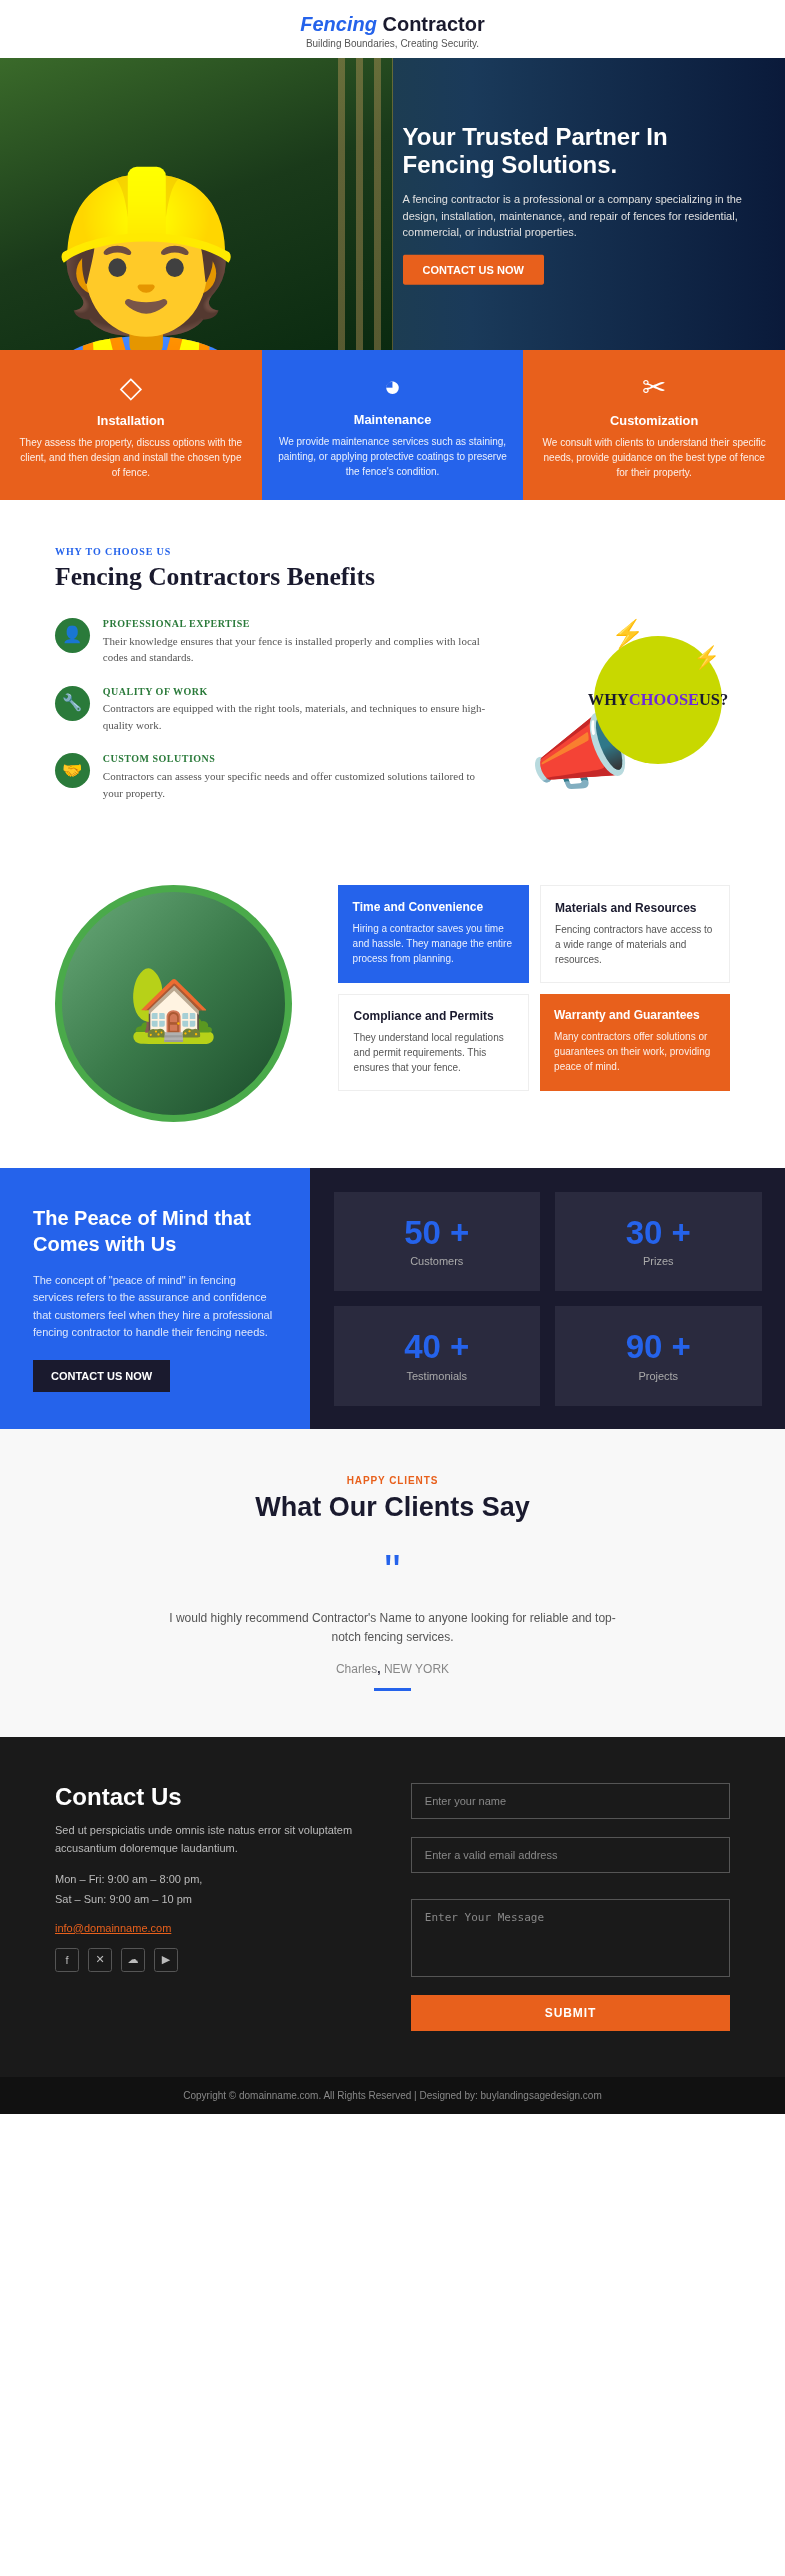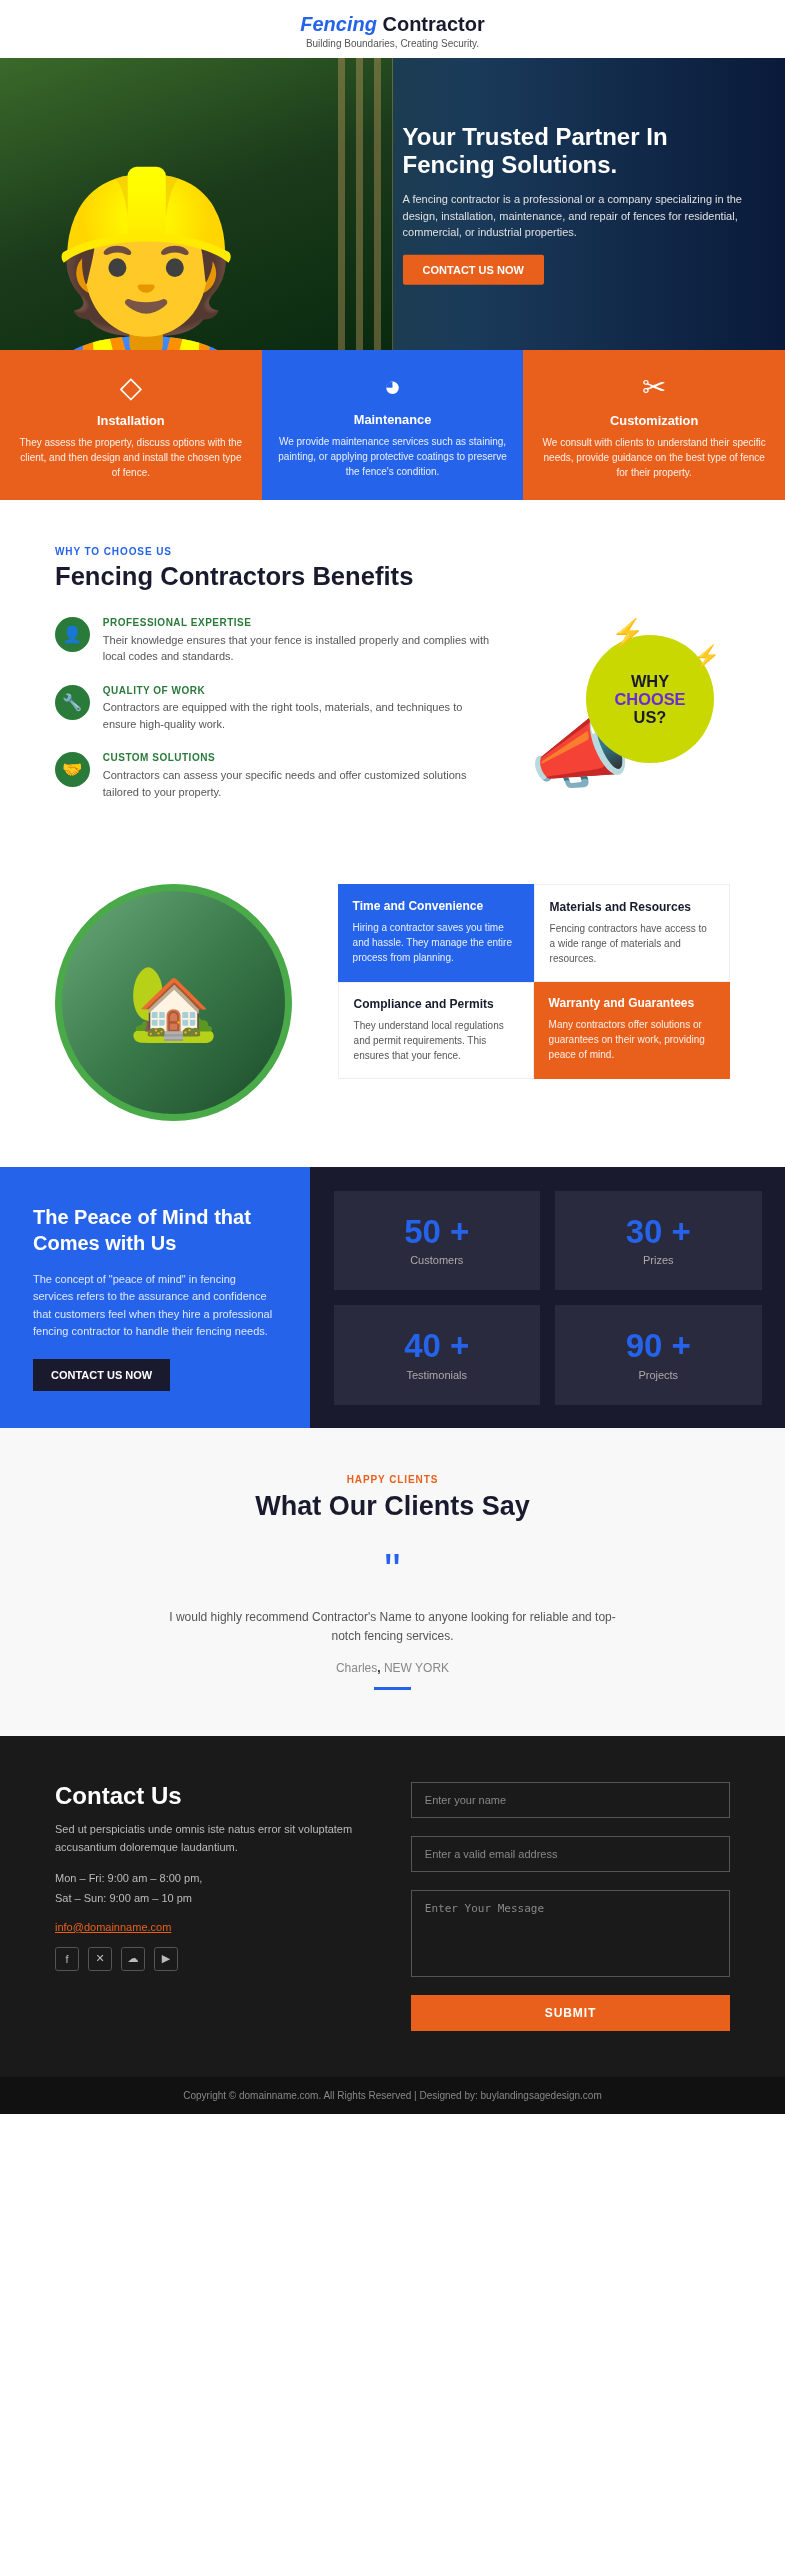--- a/index.html
+++ b/index.html
@@ -20,37 +20,37 @@
     .service-cards { display: flex; justify-content: center; gap: 0; background: #1a1a2e; }
     .service-card { flex: 1; padding: 20px 16.4px; text-align: center; color: #fff; }
     .service-card.orange { background: #e8601c; }
     .service-card.blue { background: #2563eb; }
     .service-card.orange2 { background: #e8601c; }
     .service-card .icon { font-size: 29px; margin-bottom: 9px; }
     .service-card h3 { font-size: 12.8px; font-weight: bold; margin-bottom: 7.3px; }
     .service-card p { font-size: 10px; line-height: 1.5; color: rgba(255,255,255,0.9); }
 
     
-    .why-section { padding: 46px 55px; background: #fff; }
+    .why-section { padding: 46px 55px; background: #fff; font-family: Liberation Serif, serif; }
     .why-subtitle { color: #2563eb; font-size: 10px; font-weight: bold; letter-spacing: 0.9px; text-transform: uppercase; margin-bottom: 5.5px; }
     .why-title { font-size: 25.6px; font-weight: bold; color: #1a1a2e; margin-bottom: 25.6px; }
     .why-content { display: flex; gap: 37px; align-items: flex-start; }
     .why-benefits { flex: 1; }
     .benefit-item { display: flex; gap: 12.8px; margin-bottom: 20px; align-items: flex-start; }
     .benefit-icon { width: 35px; height: 35px; flex-shrink: 0; background: #e8601c; border-radius: 50%; display: flex; align-items: center; justify-content: center; color: #fff; font-size: 16.4px; }
     .benefit-title { color: #2a7a3a; font-size: 10px; font-weight: bold; text-transform: uppercase; letter-spacing: 0.5px; margin-bottom: 3.7px; }
     .benefit-desc { font-size: 11px; color: #555; line-height: 1.5; }
     .why-graphic { width: 201px; flex-shrink: 0; display: flex; align-items: center; justify-content: center; }
     .megaphone-graphic { width: 183px; height: 183px; position: relative; }
 
     
     .benefits-section { padding: 46px 55px; background: #fff; display: flex; gap: 27px; align-items: flex-start; }
     .benefits-image { width: 256px; flex-shrink: 0; }
     .circle-image { width: 256px; height: 256px; border-radius: 50%; background: linear-gradient(135deg, #5a9a6a, #2a6a3a, #1a4a2a); border: 7.3px solid #4a8a3a; overflow: hidden; display: flex; align-items: center; justify-content: center; font-size: 91px; }
-    .benefits-grid { flex: 1; display: grid; grid-template-columns: 1fr 1fr; }
+    .benefits-grid { flex: 1; display: grid; grid-template-columns: 1fr 1fr; gap: 11px; }
     .benefit-box { padding: 14.6px; }
     .benefit-box.blue-bg { background: #2563eb; color: #fff; }
     .benefit-box.white-bg { background: #fff; color: #1a1a2e; border: 0.9px solid #eee; }
     .benefit-box.orange-bg { background: #e8601c; color: #fff; }
     .benefit-box h4 { font-size: 12px; font-weight: bold; margin-bottom: 7.3px; }
     .benefit-box p { font-size: 10px; line-height: 1.5; }
     .benefit-box.blue-bg h4 { color: #fff; }
     .benefit-box.blue-bg p { color: rgba(255,255,255,0.9); }
     .benefit-box.white-bg h4 { color: #1a1a2e; }
     .benefit-box.white-bg p { color: #555; }
@@ -83,21 +83,21 @@
     .contact-left { flex: 1; color: #fff; }
     .contact-left h2 { font-size: 24px; font-weight: bold; margin-bottom: 11px; }
     .contact-left p { font-size: 11px; color: #bbb; line-height: 1.6; margin-bottom: 12.8px; }
     .contact-info { font-size: 11px; color: #bbb; line-height: 1.8; }
     .contact-email { color: #e8601c; font-size: 11px; }
     .social-icons { display: flex; gap: 9px; margin-top: 12.8px; }
     .social-icon { width: 24px; height: 24px; border: 0.9px solid #555; border-radius: 2.7px; display: flex; align-items: center; justify-content: center; color: #bbb; font-size: 11px; }
     .contact-right { flex: 1; display: flex; flex-direction: column; gap: 18px; }
     .contact-input { background: transparent; border: 0.9px solid #555; color: #fff; padding: 11px 12.8px; font-size: 11px; width: 100%; }
     .contact-input::placeholder { color: #888; }
-    .contact-textarea { background: transparent; border: 0.9px solid #555; color: #fff; padding: 11px 12.8px; font-size: 11px; width: 100%; height: 87px; resize: none; }
+    .contact-textarea { background: transparent; border: 0.9px solid #555; color: #fff; padding: 11px 12.8px; font-size: 11px; width: 100%; height: 78px; resize: none; margin-top: 8px; }
     .contact-textarea::placeholder { color: #888; }
     .submit-btn { background: #e8601c; color: #fff; border: none; padding: 11px; font-size: 12px; font-weight: bold; cursor: pointer; width: 100%; letter-spacing: 0.9px; }
 
     
     .footer { background: #111; padding: 12.8px 37px; text-align: center; }
     .footer p { font-size: 10px; color: #888; }
 
     
     .hero-bg { position: absolute; right: 0; top: 0; width: 100%; height: 100%; background: linear-gradient(to right, #2a4a2a 0%, #1a3a5a 60%, #0a1a3a 100%); z-index: 0; }
     .hero-inner { position: relative; z-index: 1; width: 100%; display: flex; align-items: center; height: 100%; }
@@ -182,21 +182,21 @@
         </div>
       </div>
     </div>
 
     <div class="why-graphic">
       <div class="megaphone-graphic" style="position:relative;width:201px;height:201px;">
 
         <div style="position:absolute;left:82px;top:0;color:#f0c000;font-size:27px;z-index:3;">⚡</div>
         <div style="position:absolute;right:9px;top:27px;color:#f0c000;font-size:22px;z-index:3;">⚡</div>
 
-        <div style="position:absolute;right:16px;top:18px;width:128px;height:128px;background:#c8d800;border-radius:50%;display:flex;flex-direction:column;align-items:center;justify-content:center;z-index:2;">
+        <div style="position:absolute;right:8px;top:18px;width:128px;height:128px;background:#c8d800;border-radius:50%;display:flex;flex-direction:row;align-items:center;justify-content:center;z-index:2;">
           <div style="font-size:16.4px;font-weight:900;color:#1a1a2e;line-height:1.1;">WHY</div>
           <div style="font-size:16.4px;font-weight:900;color:#6d28d9;line-height:1.1;">CHOOSE</div>
           <div style="font-size:16.4px;font-weight:900;color:#1a1a2e;line-height:1.1;">US?</div>
         </div>
 
         <div style="position:absolute;left:0;bottom:18px;font-size:82px;z-index:1;">📣</div>
       </div>
     </div>
   </div>
 </section>

